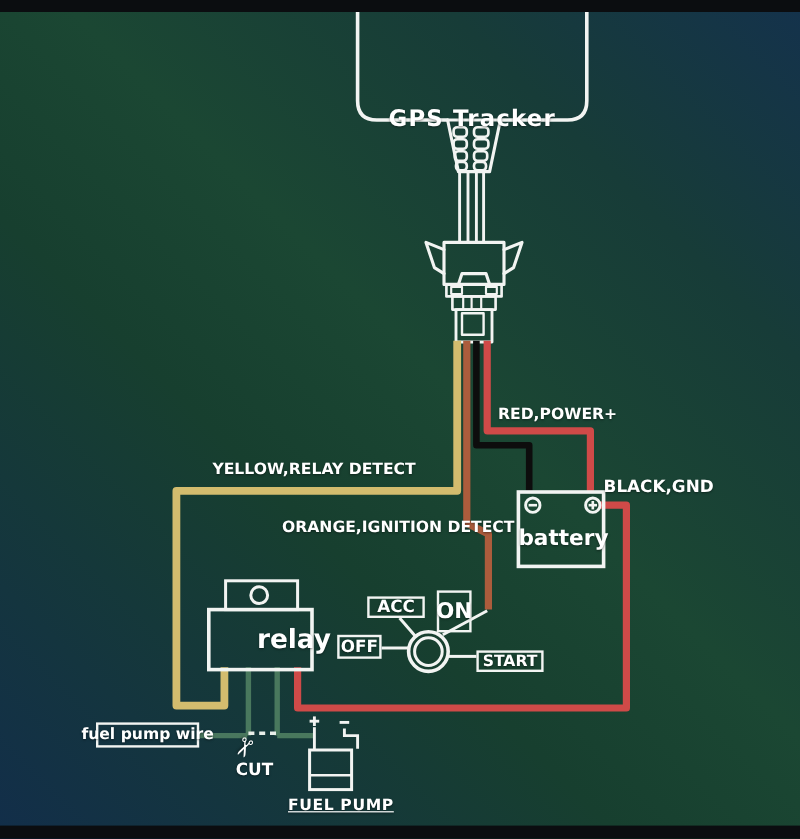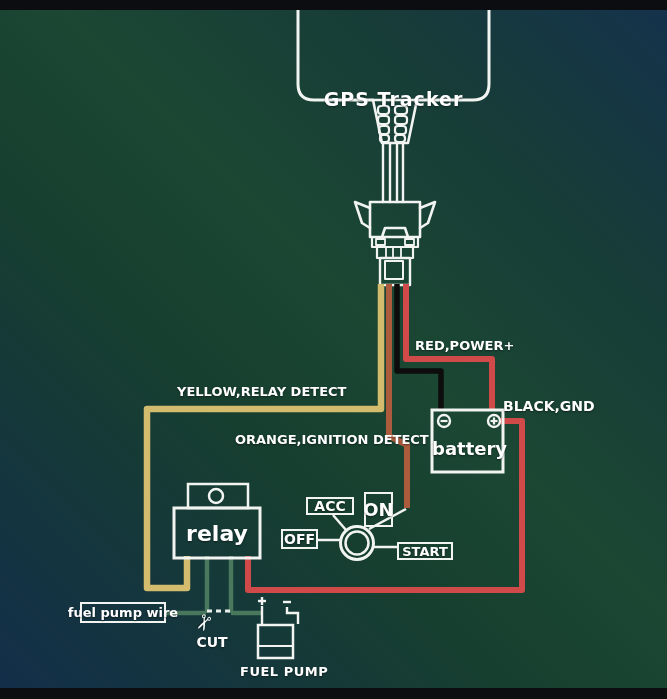--- a/index.html
+++ b/index.html
@@ -16,28 +16,28 @@
        text-shadow:0 1px 2px rgba(0,0,0,.45);}
   .boxlbl{position:absolute;border:2px solid #f2f4f2;color:#fff;font-weight:700;z-index:3;
        display:flex;align-items:center;justify-content:center;white-space:nowrap;
        text-shadow:0 1px 2px rgba(0,0,0,.45);box-sizing:border-box;}
   .gps-title{left:298px;top:40px;width:191px;text-align:center;font-size:19px;letter-spacing:1px;margin-top:48px;}
   .lbl-red{left:415px;top:338px;font-size:13px;}
   .lbl-black{left:503px;top:382px;font-size:14px;margin-top:16px;}
   .lbl-yellow{left:177px;top:384px;font-size:13px;}
   .lbl-orange{left:235px;top:432px;font-size:13px;}
   .lbl-battery{left:432px;top:438px;width:71px;text-align:center;font-size:18px;}
-  .lbl-relay{left:174px;top:521px;width:86px;text-align:center;font-size:22px;}
+  .lbl-relay{left:174px;top:521px;width:86px;text-align:center;font-size:22px;padding-left:28px;}
   .box-acc{left:306px;top:497px;width:48px;height:18px;font-size:14px;}
   .box-on{left:364px;top:492px;width:29px;height:35px;font-size:18px;}
   .box-off{left:281px;top:529px;width:37px;height:20px;font-size:14px;}
   .box-start{left:397px;top:542px;width:56px;height:18px;font-size:13px;}
   .box-fuelwire{left:80px;top:602px;width:86px;height:21px;font-size:13px;}
   .lbl-cut{left:192px;top:634px;width:40px;text-align:center;font-size:14px;}
-  .lbl-fuelpump{left:240px;top:664px;font-size:13px;letter-spacing:.5px;}
+  .lbl-fuelpump{left:240px;top:664px;font-size:13px;letter-spacing:.5px;text-decoration:underline;}
   .scissors{left:194px;top:612px;font-size:21px;font-weight:400;
             transform:rotate(115deg);transform-origin:center;line-height:1;}
 </style>
 </head>
 <body>
 
 <div class="stage">
 
   <svg width="667" height="699" viewBox="0 0 667 699">
     <g fill="none" stroke="#f2f4f2" stroke-width="2.6" stroke-linecap="round" stroke-linejoin="round">

